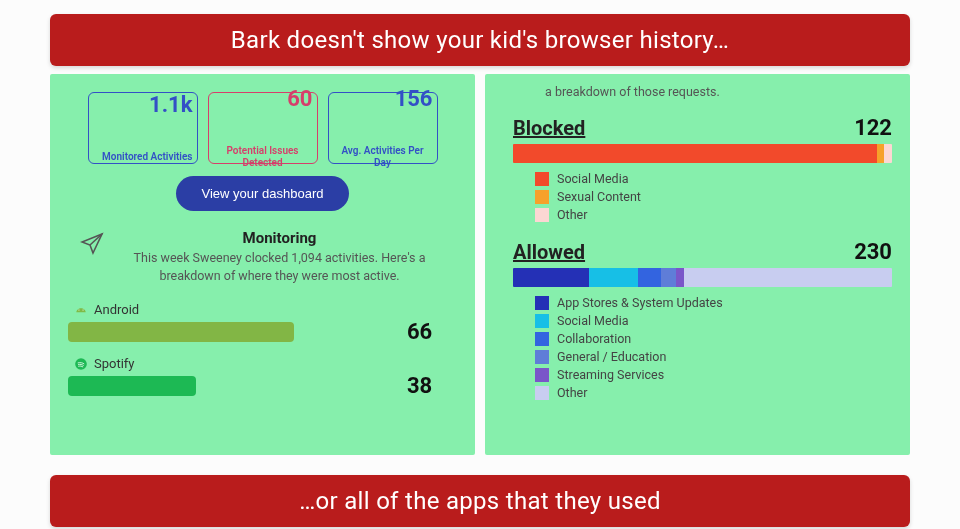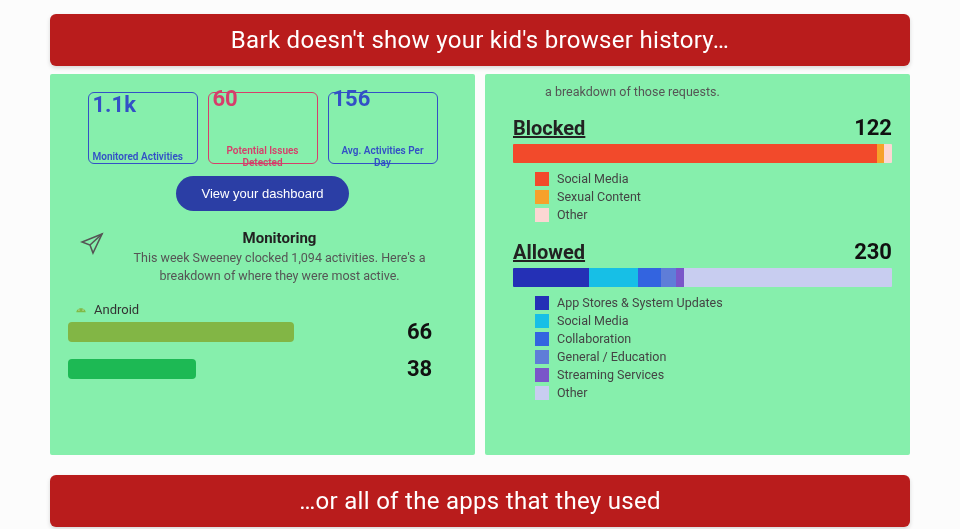--- a/index.html
+++ b/index.html
@@ -56,21 +56,21 @@
   padding: 18px 30px 12px 30px;
   justify-content: center;
 }
 .stat-card {
   border: 1.5px solid;
   border-radius: 6px;
   width: 110px;
   height: 72px;
   display: flex;
   flex-direction: column;
-  align-items: flex-start;
+  align-items: flex-end;
   justify-content: center;
   text-align: center;
   padding: 4px;
   gap: 32px;
 }
 .stat-value {
   font-size: 22px;
   font-weight: 700;
   line-height: 1.1;
 }
@@ -273,20 +273,29 @@
           </span>
           <span class="app-name">Android</span>
         </div>
         <div class="app-bar-row">
           <div class="app-bar bar-android"></div>
           <div class="app-count">66</div>
         </div>
       </div>
 
       <div class="app-row">
+        <div class="app-label-row">
+          <span class="app-icon spotify-icon">
+            <svg viewBox="0 0 24 24" width="14" height="14">
+                <circle cx="12" cy="12" r="10"></circle>
+                <path d="M7 10c4-1 8 0 10 1.5M7.5 13c3-1 6.5 0 8.5 1.2M8 15.8c2.5-.8 5 0 7 1" stroke="#fff" stroke-width="1.3" fill="none" stroke-linecap="round"></path>
+              </svg>
+          </span>
+          <span class="app-name">Spotify</span>
+        </div>
         <div class="app-bar-row">
           <div class="app-bar bar-spotify"></div>
           <div class="app-count">38</div>
         </div>
       </div>
     </div>
   </div>
 
   <div class="panel">
     <div class="right-intro">a breakdown of those requests.</div>

